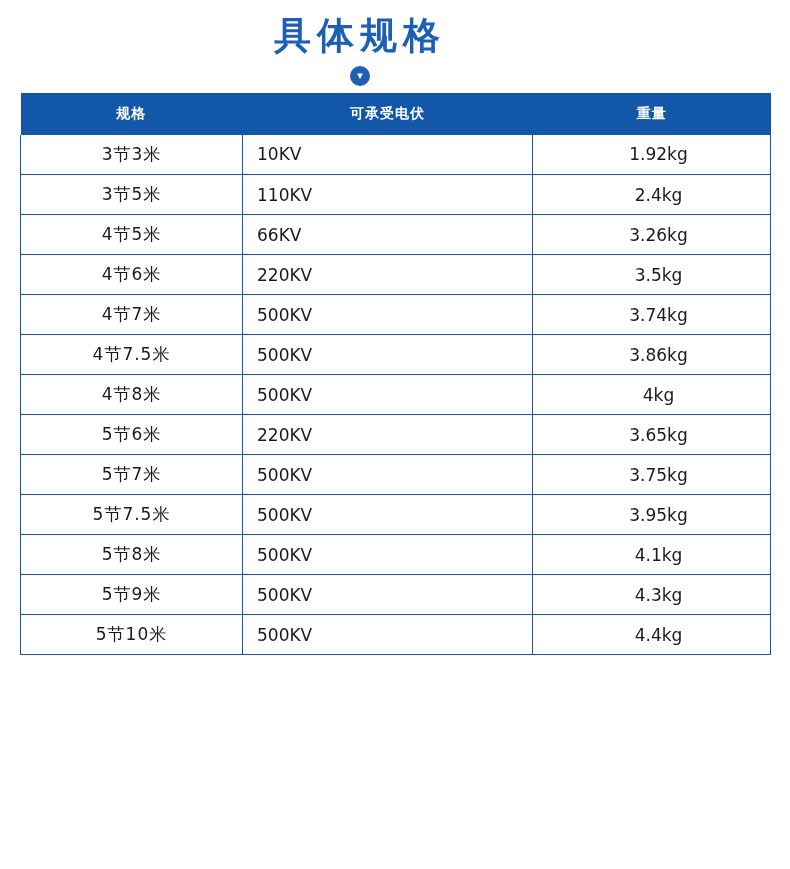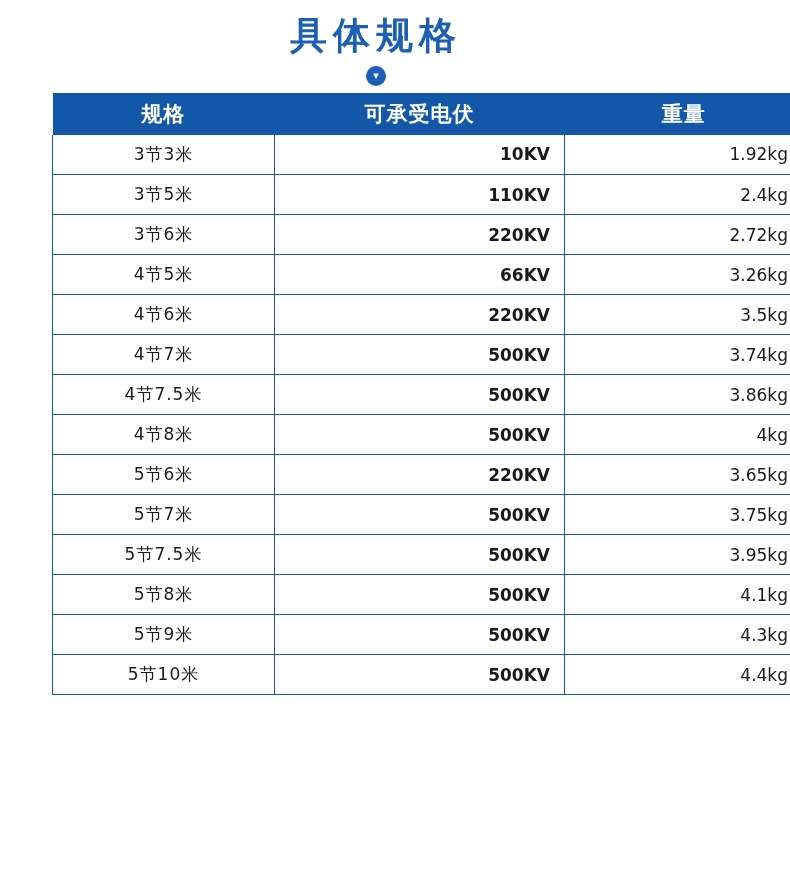--- a/index.html
+++ b/index.html
@@ -11,21 +11,20 @@
     height: 869px;
     background: #ffffff;
     font-family: "DejaVu Sans", "Liberation Sans", sans-serif;
     overflow: hidden;
   }
   .page {
     position: relative;
     width: 720px;
     height: 869px;
     box-sizing: border-box;
-    padding-left: 32px;
   }
   .title {
     text-align: center;
     color: #1d5fb5;
     font-size: 37px;
     font-weight: bold;
     letter-spacing: 6px;
     padding-top: 16px;
     line-height: 1.1;
   }
@@ -55,21 +54,21 @@
     width: 750px;
     table-layout: fixed;
   }
   table.spec col.c1 { width: 222px; }
   table.spec col.c2 { width: 290px; }
   table.spec col.c3 { width: 238px; }
 
   table.spec thead th {
     background: #1257a8;
     color: #ffffff;
-    font-size: 21px;
+    font-size: 14px;
     font-weight: bold;
     height: 40px;
     letter-spacing: 1px;
     border-right: 1px solid #1257a8;
     border-left: 1px solid #1257a8;
   }
   table.spec thead th:first-child { border-left: none; }
   table.spec thead th:last-child { border-right: none; }
 
   table.spec tbody td {
@@ -81,25 +80,24 @@
     padding: 0 14px;
     box-sizing: border-box;
     white-space: nowrap;
   }
   table.spec tbody td.col-spec {
     text-align: center;
     letter-spacing: 1px;
     border-left: 1px solid #1257a8;
   }
   table.spec tbody td.col-kv {
-    text-align: right;
-    font-weight: bold;
+    text-align: left;
   }
   table.spec tbody td.col-w {
-    text-align: right;
+    text-align: center;
     padding-left: 28px;
   }
 </style>
 </head>
 <body>
 
 <div class="page">
 
   <div class="title">具体规格</div>
 
@@ -124,25 +122,20 @@
       <tbody>
         <tr>
           <td class="col-spec">3节3米</td>
           <td class="col-kv">10KV</td>
           <td class="col-w">1.92kg</td>
         </tr>
         <tr>
           <td class="col-spec">3节5米</td>
           <td class="col-kv">110KV</td>
           <td class="col-w">2.4kg</td>
-        </tr>
-        <tr>
-          <td class="col-spec">3节6米</td>
-          <td class="col-kv">220KV</td>
-          <td class="col-w">2.72kg</td>
         </tr>
         <tr>
           <td class="col-spec">4节5米</td>
           <td class="col-kv">66KV</td>
           <td class="col-w">3.26kg</td>
         </tr>
         <tr>
           <td class="col-spec">4节6米</td>
           <td class="col-kv">220KV</td>
           <td class="col-w">3.5kg</td>

